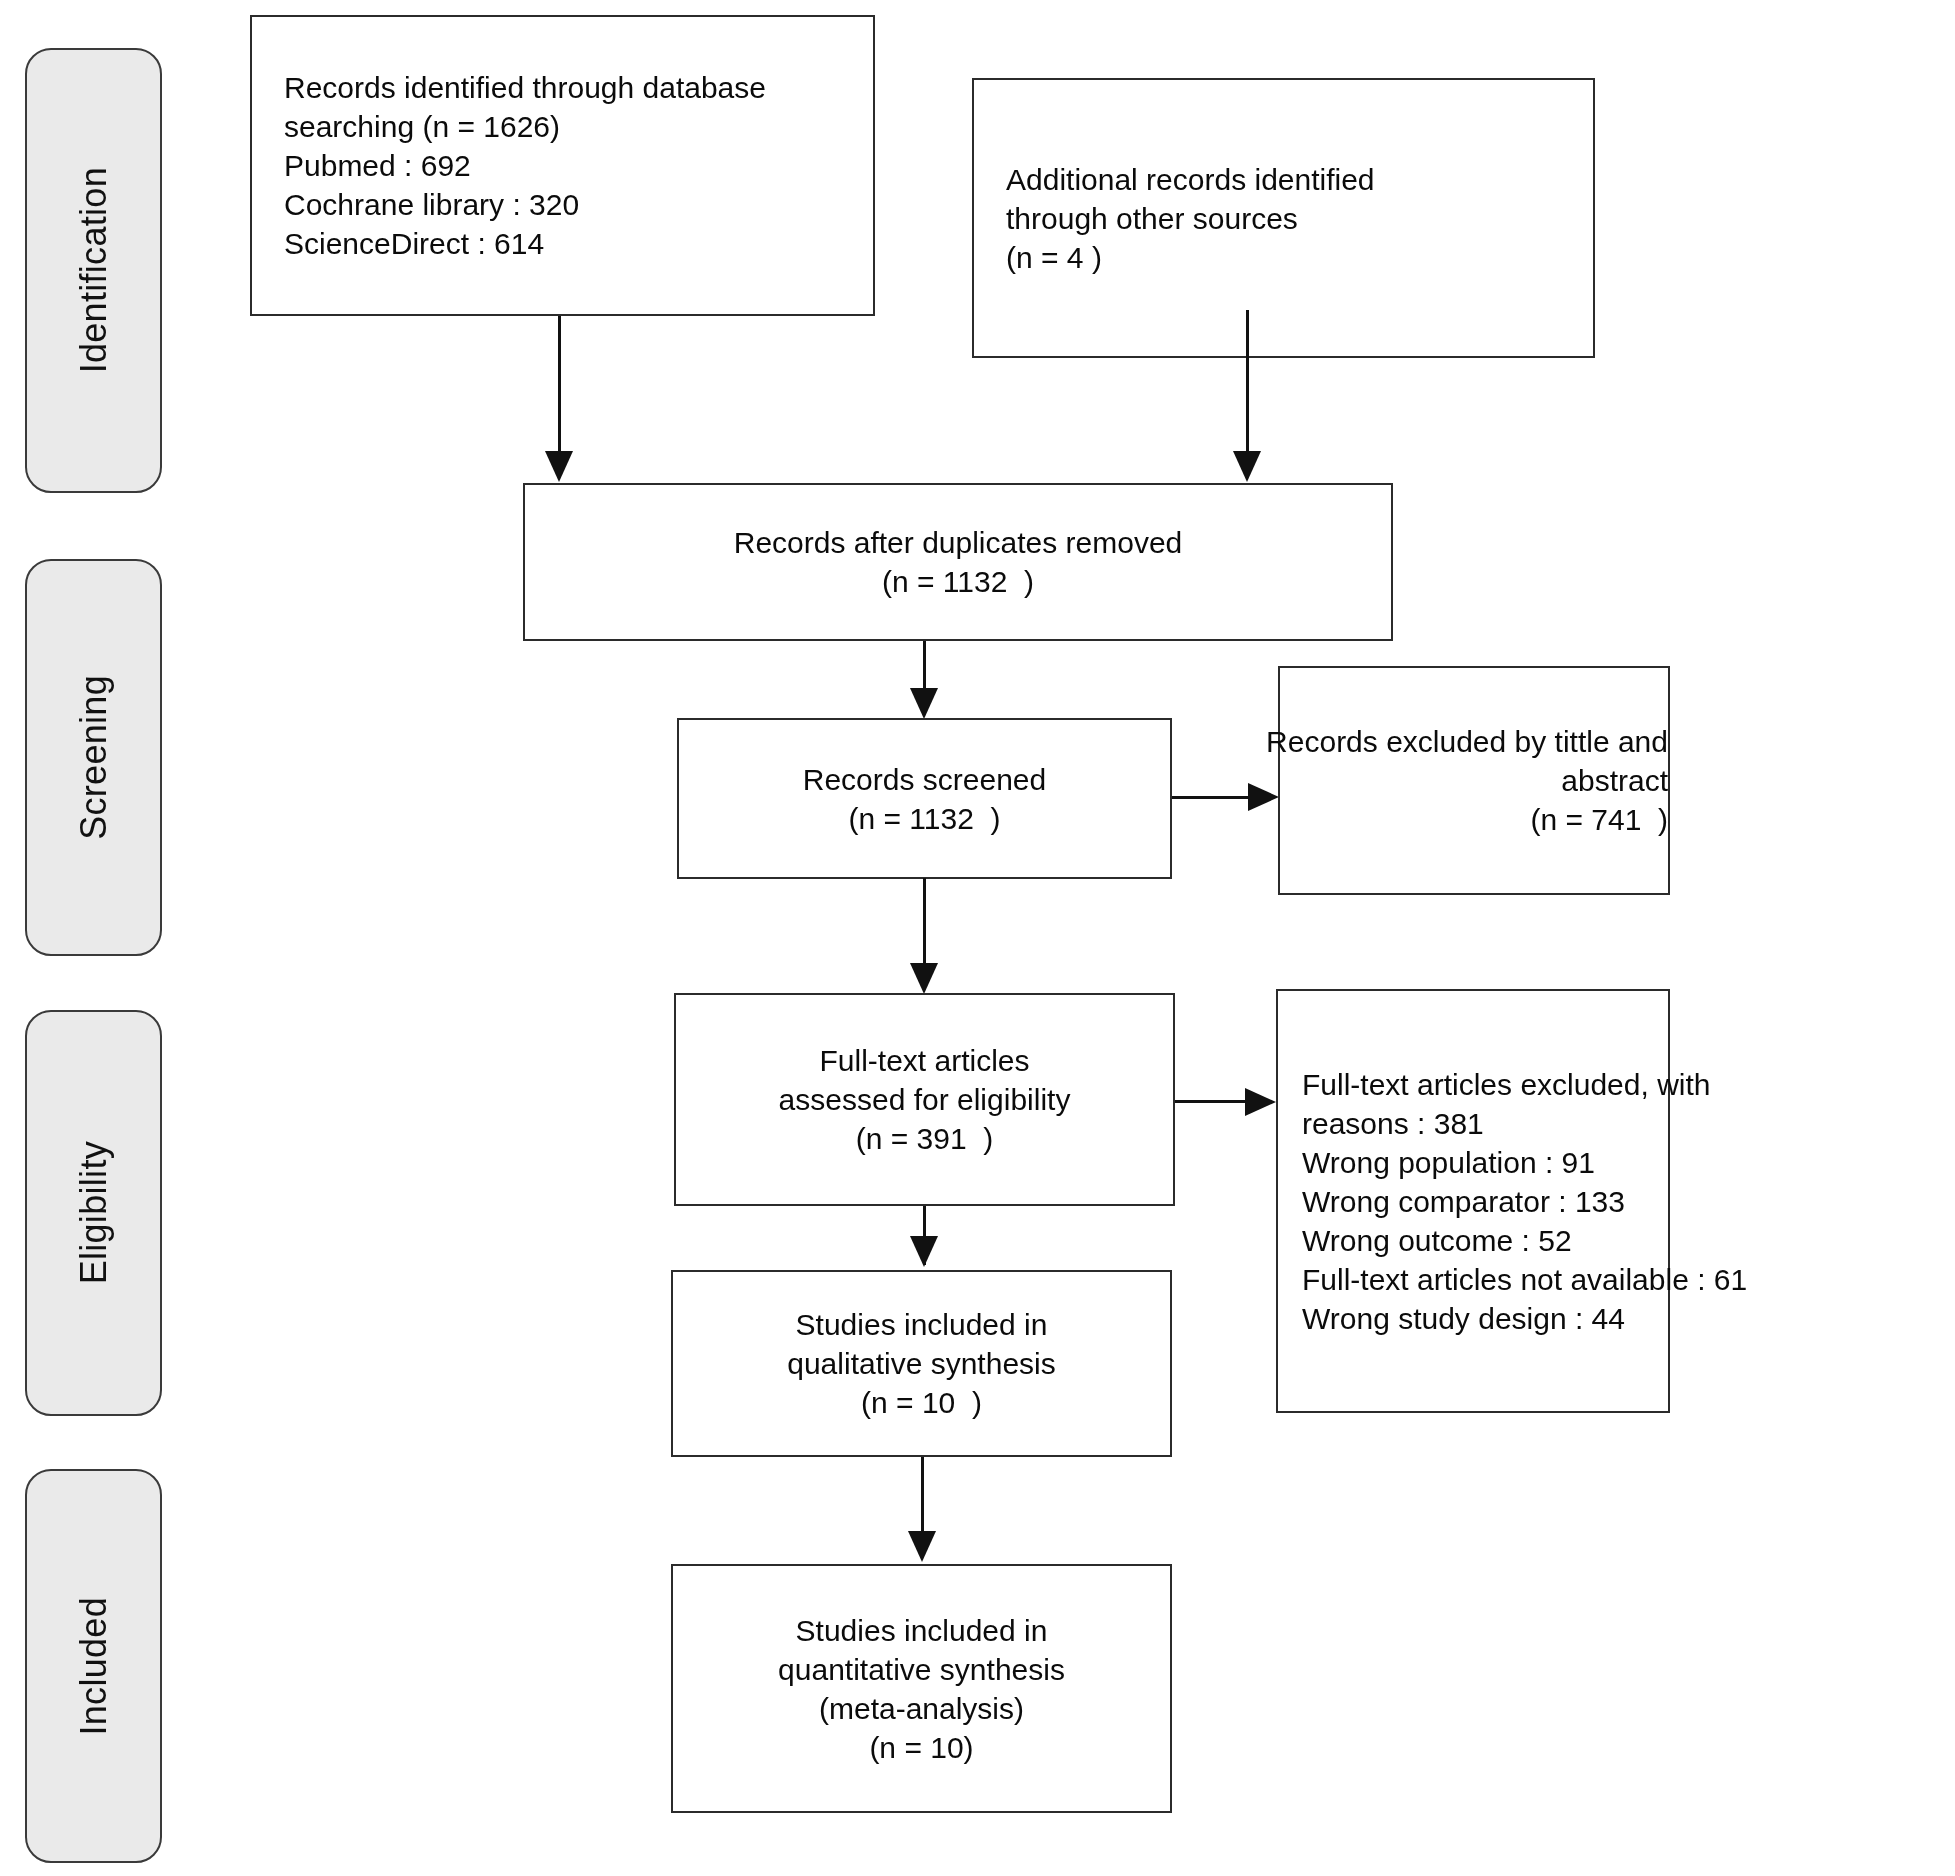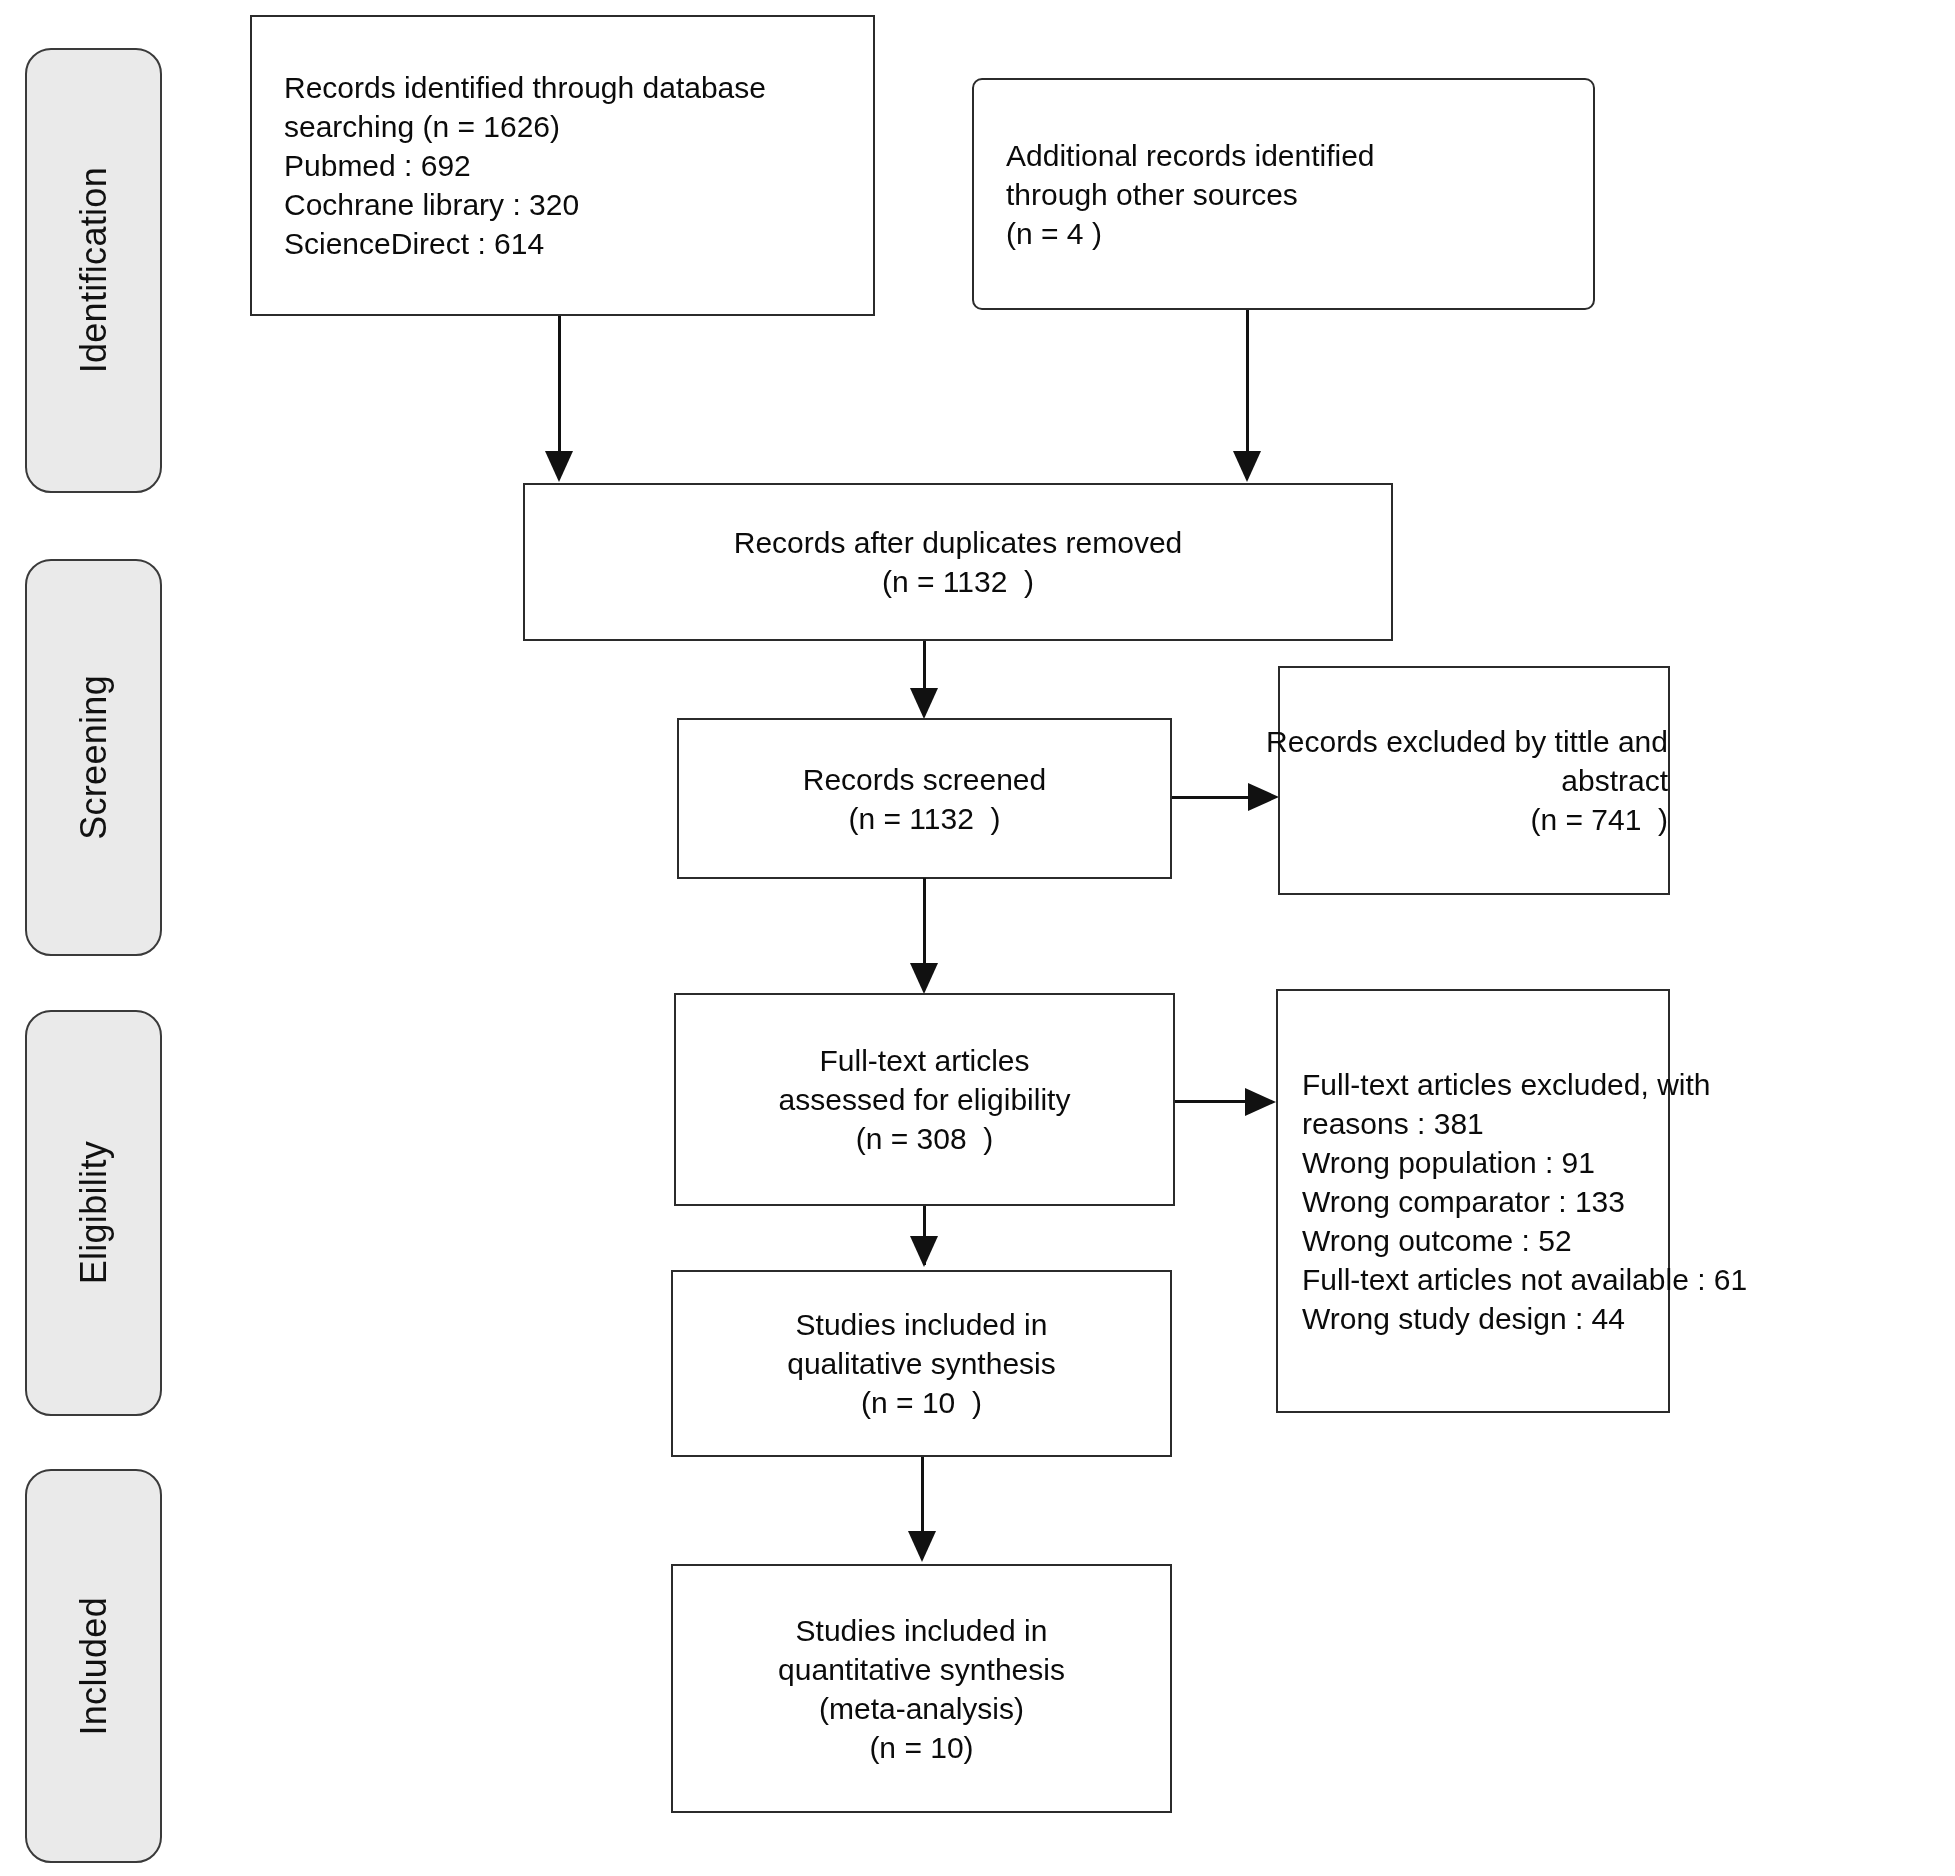--- a/index.html
+++ b/index.html
@@ -113,21 +113,21 @@
   </div>
 
   <div class="flow-box left-text pad-l" style="left:250px; top:15px; width:625px; height:301px;">
     <span class="flow-line">Records identified through database</span>
     <span class="flow-line">searching (n = 1626)</span>
     <span class="flow-line">Pubmed : 692</span>
     <span class="flow-line">Cochrane library : 320</span>
     <span class="flow-line">ScienceDirect : 614</span>
   </div>
 
-  <div class="flow-box left-text pad-l" style="left:972px; top:78px; width:623px; height:232px;border-radius:10px;">
+  <div class="flow-box left-text pad-l" style="left:972px; top:78px; width:623px; height:280px;">
     <span class="flow-line">Additional records identified</span>
     <span class="flow-line">through other sources</span>
     <span class="flow-line">(n = 4 )</span>
   </div>
 
   <div class="vline" style="left:558px; top:316px; height:138px;"></div>
   <div class="arrow-down" style="left:545px; top:451px;"></div>
 
   <div class="vline" style="left:1246px; top:310px; height:143px;"></div>
   <div class="arrow-down" style="left:1233px; top:451px;"></div>
@@ -153,21 +153,21 @@
     <span class="flow-line">abstract</span>
     <span class="flow-line">(n = 741  )</span>
   </div>
 
   <div class="vline" style="left:923px; top:878px; height:87px;"></div>
   <div class="arrow-down" style="left:910px; top:963px;"></div>
 
   <div class="flow-box center-text" style="left:674px; top:993px; width:501px; height:213px;">
     <span class="flow-line">Full-text articles</span>
     <span class="flow-line">assessed for eligibility</span>
-    <span class="flow-line">(n = 308  )</span>
+    <span class="flow-line">(n = 391  )</span>
   </div>
 
   <div class="hline" style="left:1175px; top:1100px; width:73px;"></div>
   <div class="arrow-right" style="left:1245px; top:1088px;"></div>
 
   <div class="flow-box left-text pad-l" style="left:1276px; top:989px; width:394px; height:424px;padding-left:24px;">
     <span class="flow-line">Full-text articles excluded, with</span>
     <span class="flow-line">reasons : 381</span>
     <span class="flow-line">Wrong population : 91</span>
     <span class="flow-line">Wrong comparator : 133</span>

